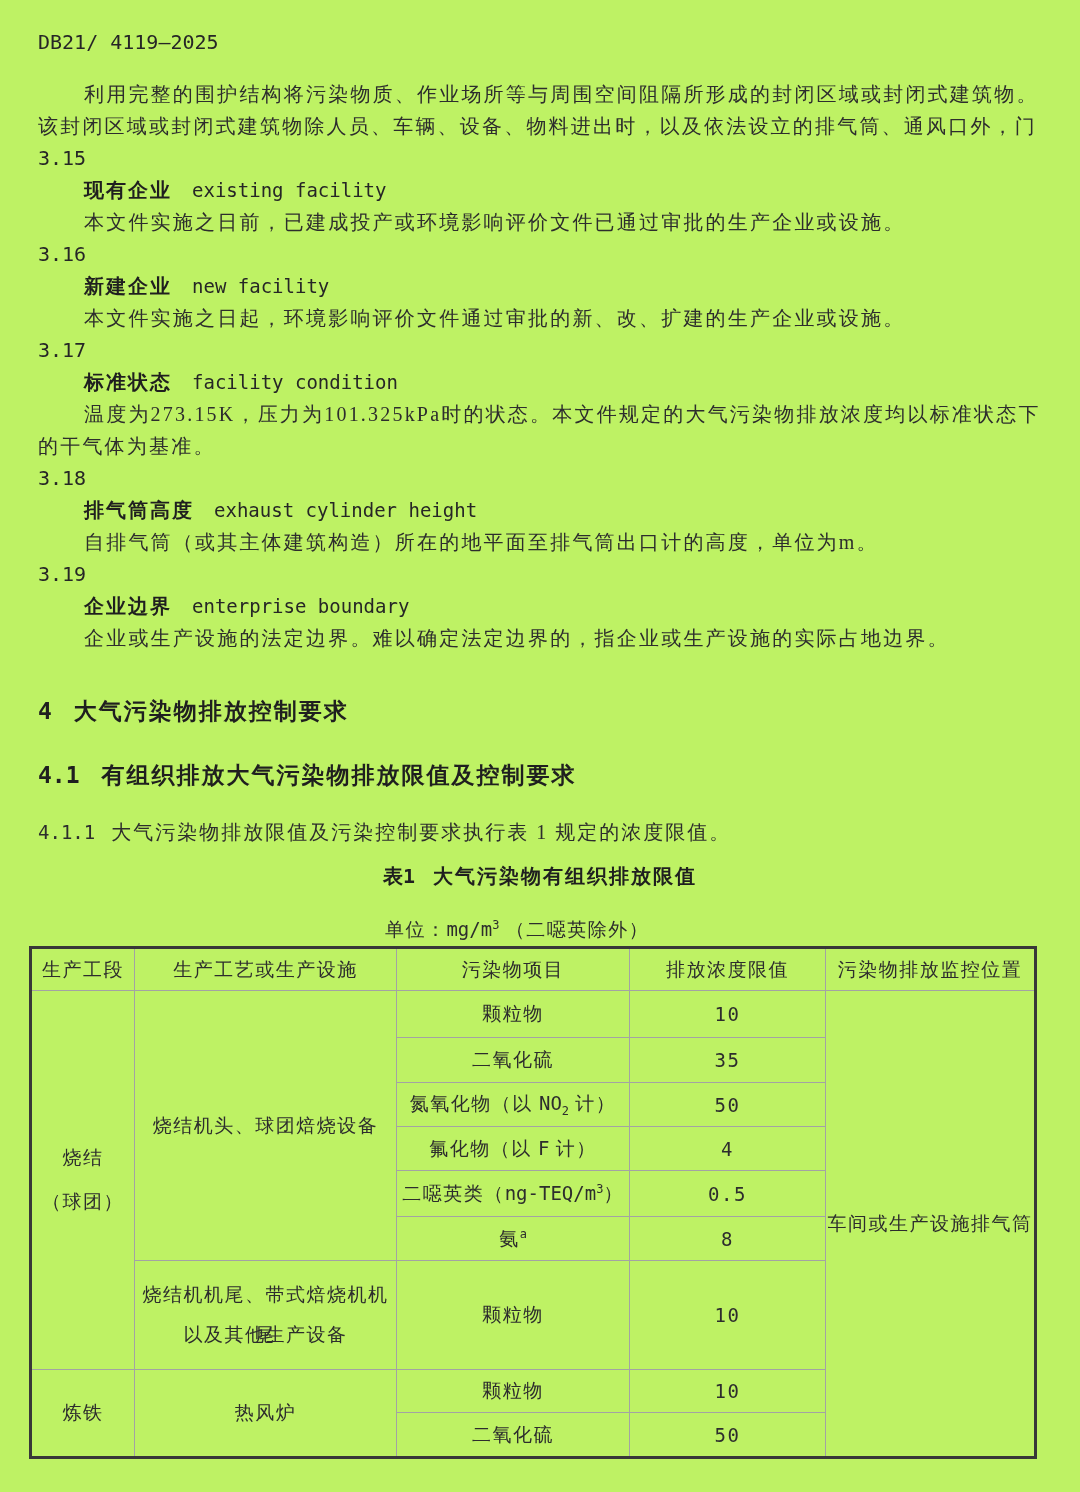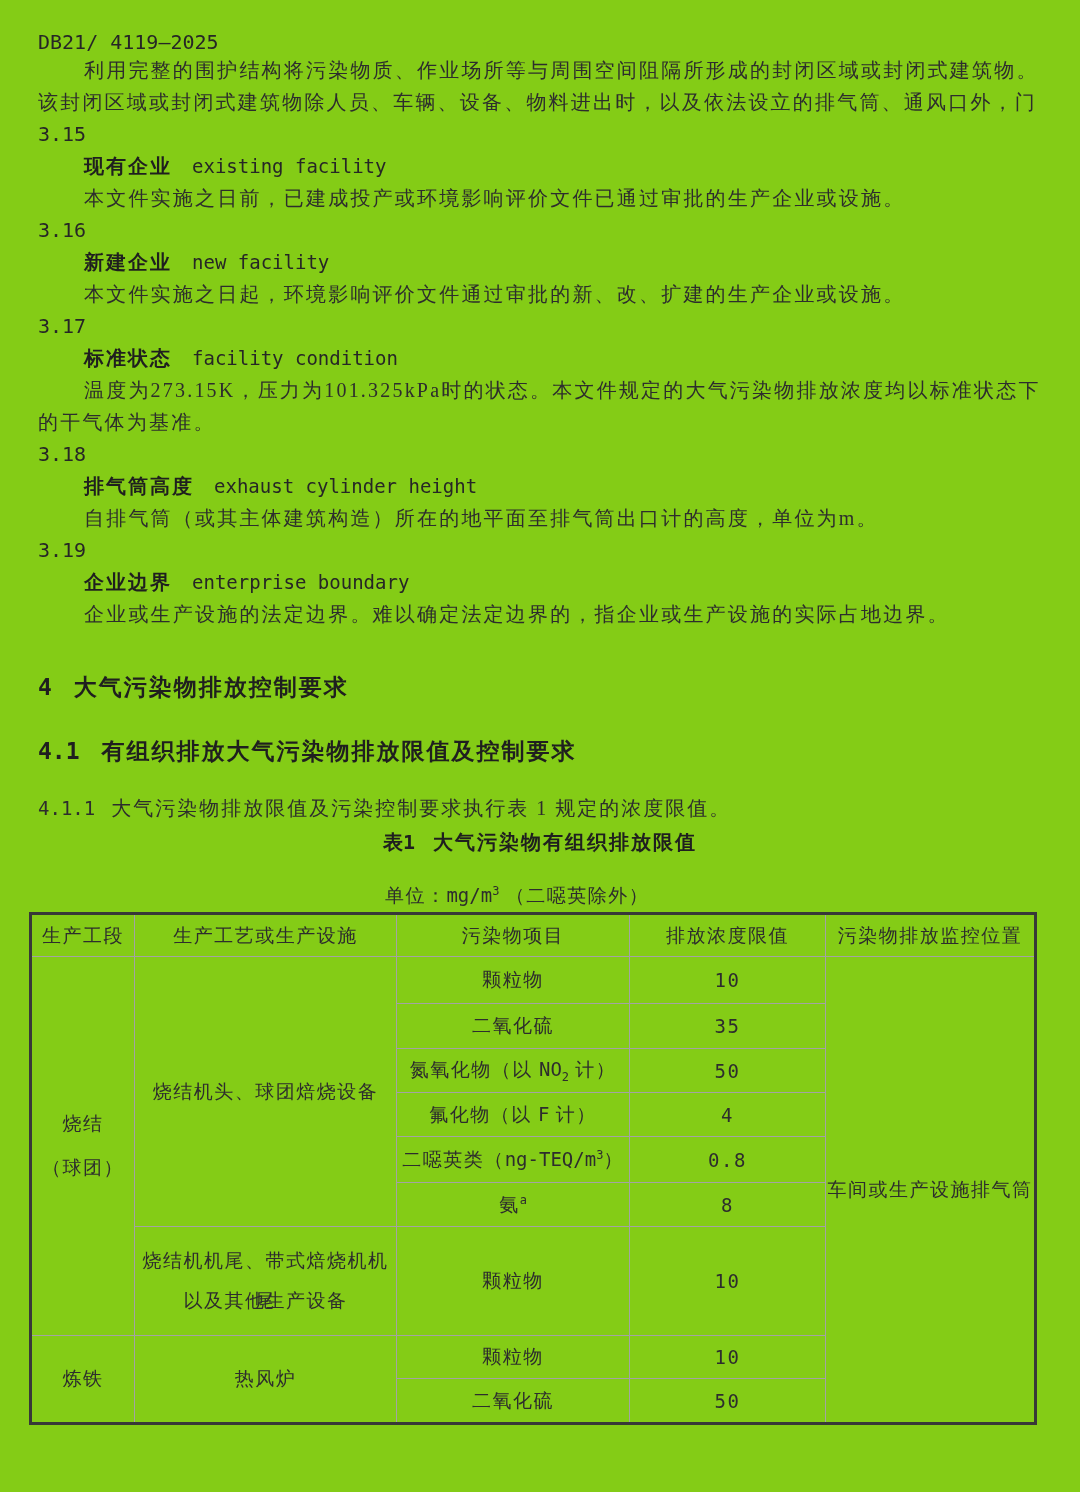--- a/index.html
+++ b/index.html
@@ -1,20 +1,20 @@
 <!DOCTYPE html>
 <html><head>
 <meta charset="utf-8">
 <style>
   html, body { margin: 0; padding: 0; background: #ffffff; }
   .page {
     position: relative;
     width: 1080px;
     height: 1492px;
-    background: #84cc16;
+    background: #bef264;
     color: #2d2d2d;
     font-family: "Liberation Serif", "DejaVu Serif", serif;
     overflow: hidden;
   }
 
   .doc-number {
     padding: 30px 0 0 38px;
     height: 24px;
     line-height: 24px;
     font-size: 20px;
@@ -25,21 +25,21 @@
   .text-block { margin: 0 40px 0 38px; }
   .line {
     height: 32px;
     line-height: 32px;
     font-size: 20px;
     letter-spacing: 2.2px;
     white-space: nowrap;
   }
   .indent { padding-left: 46px; }
 
-  .intro { }
+  .intro { margin-top: 24px; }
 
   .clause-num {
     height: 32px; line-height: 32px;
     font-size: 20px;
     font-family: "DejaVu Sans Mono", monospace;
     color: #262626;
   }
   .term-line { height: 32px; line-height: 32px; padding-left: 46px; white-space: nowrap; }
   .term-zh {
     font-family: "Liberation Sans", "DejaVu Sans", sans-serif;
@@ -70,21 +70,21 @@
   .sec-body {
     margin: 24px 40px 0 38px;
     height: 32px; line-height: 32px;
     font-size: 20px;
     letter-spacing: 2px;
     white-space: nowrap;
   }
   .sec-body .sec-num { font-weight: normal; margin-right: 16px; font-size: 19px; }
 
   .tbl-caption {
-    margin-top: 2px;
+    margin-top: 12px;
     height: 32px; line-height: 32px;
     text-align: center;
     font-family: "Liberation Sans", "DejaVu Sans", sans-serif;
     font-weight: bold;
     font-size: 20px;
     letter-spacing: 2px;
     color: #1f1f1f;
   }
   .tbl-caption .cap-label { font-family: "DejaVu Sans Mono", monospace; letter-spacing: 0; margin-right: 18px; font-weight: bold; }
 
@@ -246,21 +246,21 @@
     <tr class="r4">
       <td>
         <span>氟化物（以 </span><span class="latin">F</span><span> 计）</span>
       </td>
       <td class="num-cell">4</td>
     </tr>
     <tr class="r5">
       <td>
         <span>二噁英类（</span><span class="latin">ng-TEQ/m</span><sup class="latin">3</sup><span>）</span>
       </td>
-      <td class="num-cell">0.8</td>
+      <td class="num-cell">0.5</td>
     </tr>
     <tr class="r6">
       <td>
         <span>氨</span><sup class="latin">a</sup>
       </td>
       <td class="num-cell">8</td>
     </tr>
     <tr class="r7">
       <td class="two-line-sm">
         <div>烧结机机尾、带式焙烧机机尾</div>

